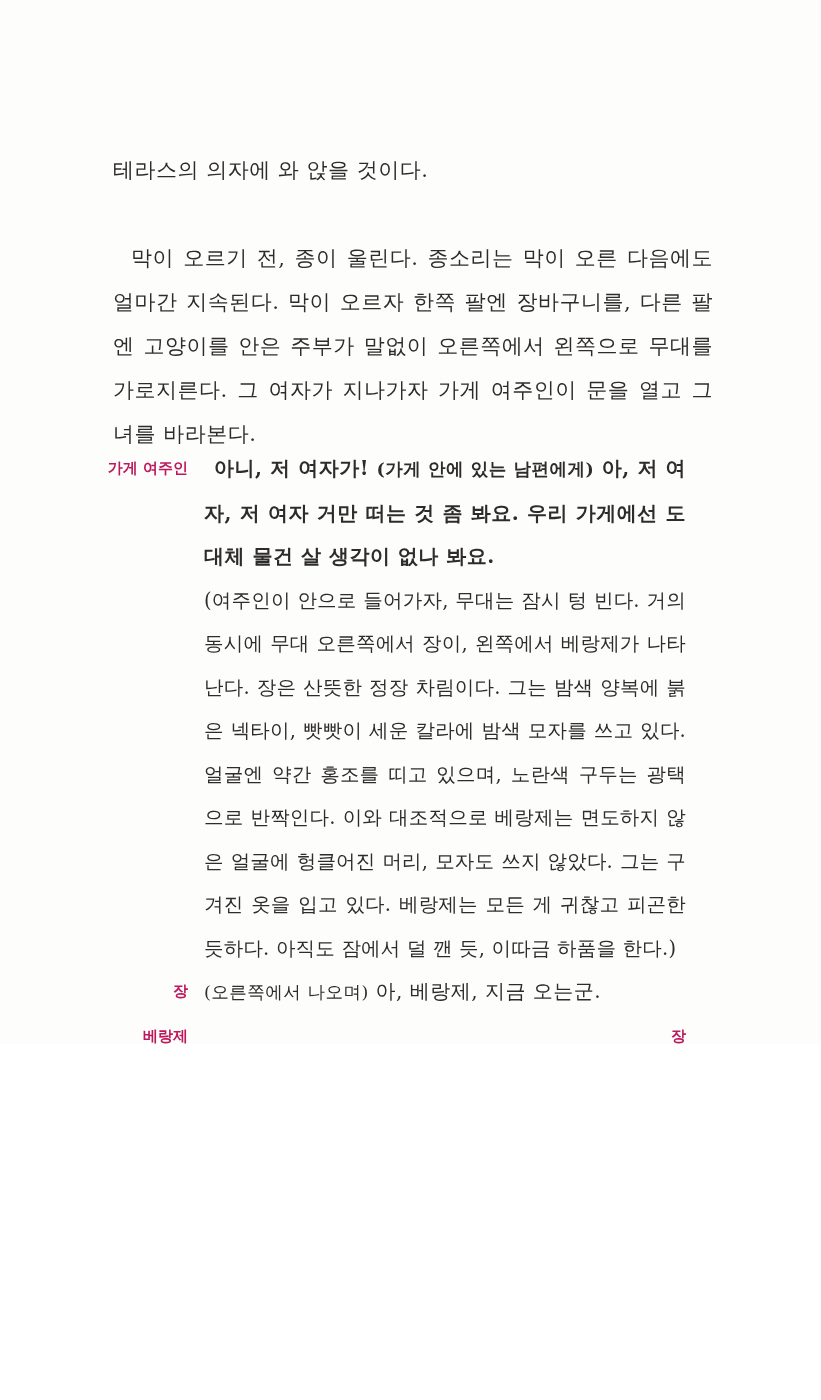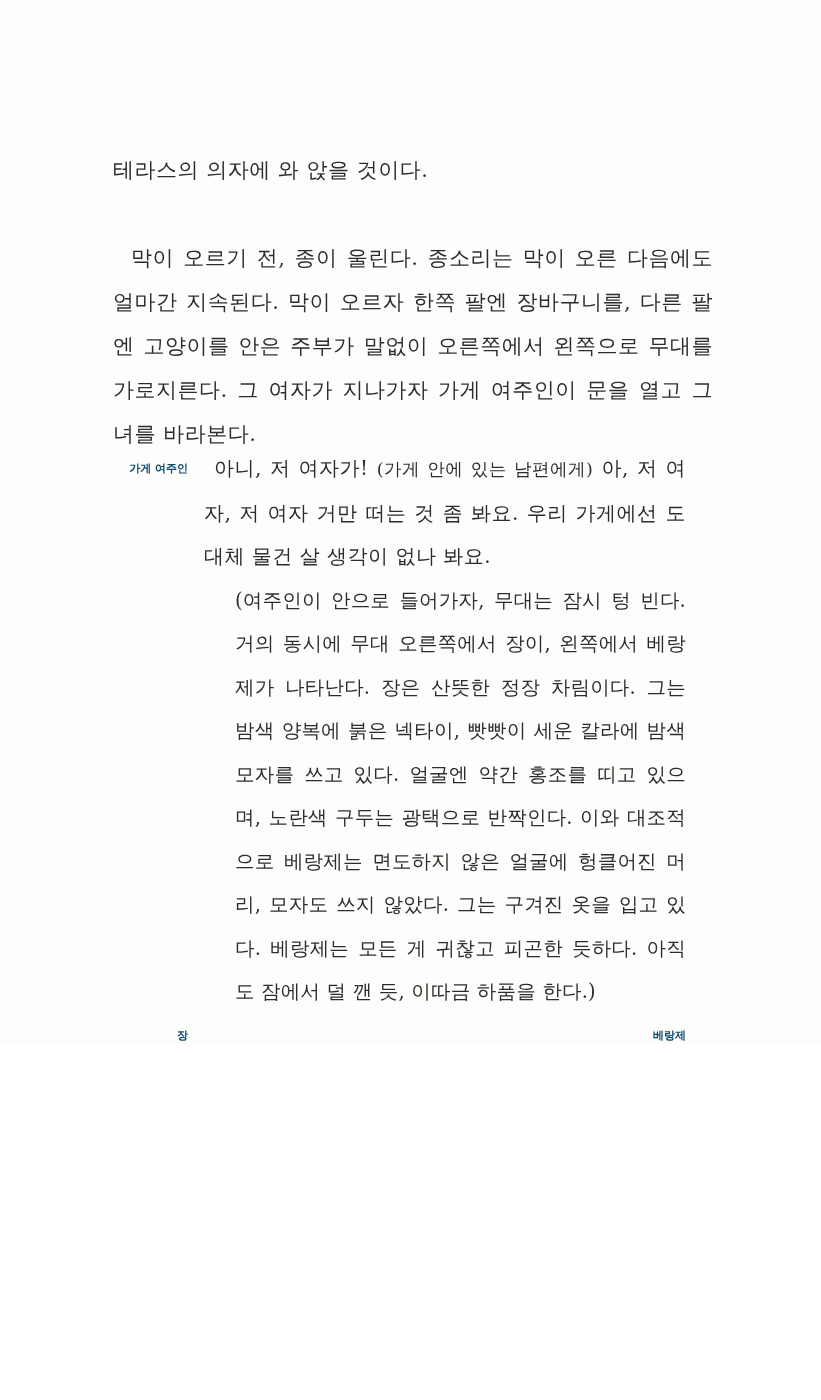--- a/index.html
+++ b/index.html
@@ -43,37 +43,36 @@
     display: grid;
     grid-template-columns: 91px 482px;
     column-gap: 16px;
     font-size: 20px;
     line-height: 43.5px;
   }
   .speaker {
     text-align: right;
     font-family: "DejaVu Sans", "Liberation Sans", sans-serif;
     font-weight: 700;
-    font-size: 11px;
+    font-size: 15px;
     line-height: 43.5px;
-    color: #0c4a6e;
+    color: #be185d;
     white-space: nowrap;
   }
   .line-text {
     margin: 0;
     text-align: justify;
     word-break: break-all;
     letter-spacing: 0.5px;
   }
-  .indent-small { text-indent: 10px; }
+  .indent-small { text-indent: 10px; font-weight: bold; }
   .direction-inline { font-size: 17.5px; }
   .stage-par {
     font-size: 19.5px;
     letter-spacing: 0.2px;
-    margin-left: 31px;
   }
   .page-number {
     position: absolute;
     left: 113px;
     top: 1238px;
     font-size: 17.5px;
     letter-spacing: 1px;
     color: #23211f;
     text-align: right;
   }
@@ -89,20 +88,21 @@
 
   <div class="dialogue">
 
     <div class="speaker">가게 여주인</div>
     <p class="line-text indent-small"><span>아니, 저 여자가! </span><span class="direction-inline">(가게 안에 있는 남편에게)</span><span> 아, 저 여자, 저 여자 거만 떠는 것 좀 봐요. 우리 가게에선 도대체 물건 살 생각이 없나 봐요.</span></p>
 
     <div class="speaker"></div>
     <p class="line-text stage-par"><span>(여주인이 안으로 들어가자, 무대는 잠시 텅 빈다. 거의 동시에 무대 오른쪽에서 장이, 왼쪽에서 베랑제가 나타난다. 장은 산뜻한 정장 차림이다. 그는 밤색 양복에 붉은 넥타이, 빳빳이 세운 칼라에 밤색 모자를 쓰고 있다. 얼굴엔 약간 홍조를 띠고 있으며, 노란색 구두는 광택으로 반짝인다. 이와 대조적으로 베랑제는 면도하지 않은 얼굴에 헝클어진 머리, 모자도 쓰지 않았다. 그는 구겨진 옷을 입고 있다. 베랑제는 모든 게 귀찮고 피곤한 듯하다. 아직도 잠에서 덜 깬 듯, 이따금 하품을 한다.)</span></p>
 
     <div class="speaker">장</div>
+    <p class="line-text"><span class="direction-inline">(오른쪽에서 나오며)</span><span> 아, 베랑제, 지금 오는군.</span></p>
 
     <div class="speaker">베랑제</div>
 
     <div class="speaker">장</div>
 
   </div>
 
   <div class="page-number">14</div>
 
 </div>

